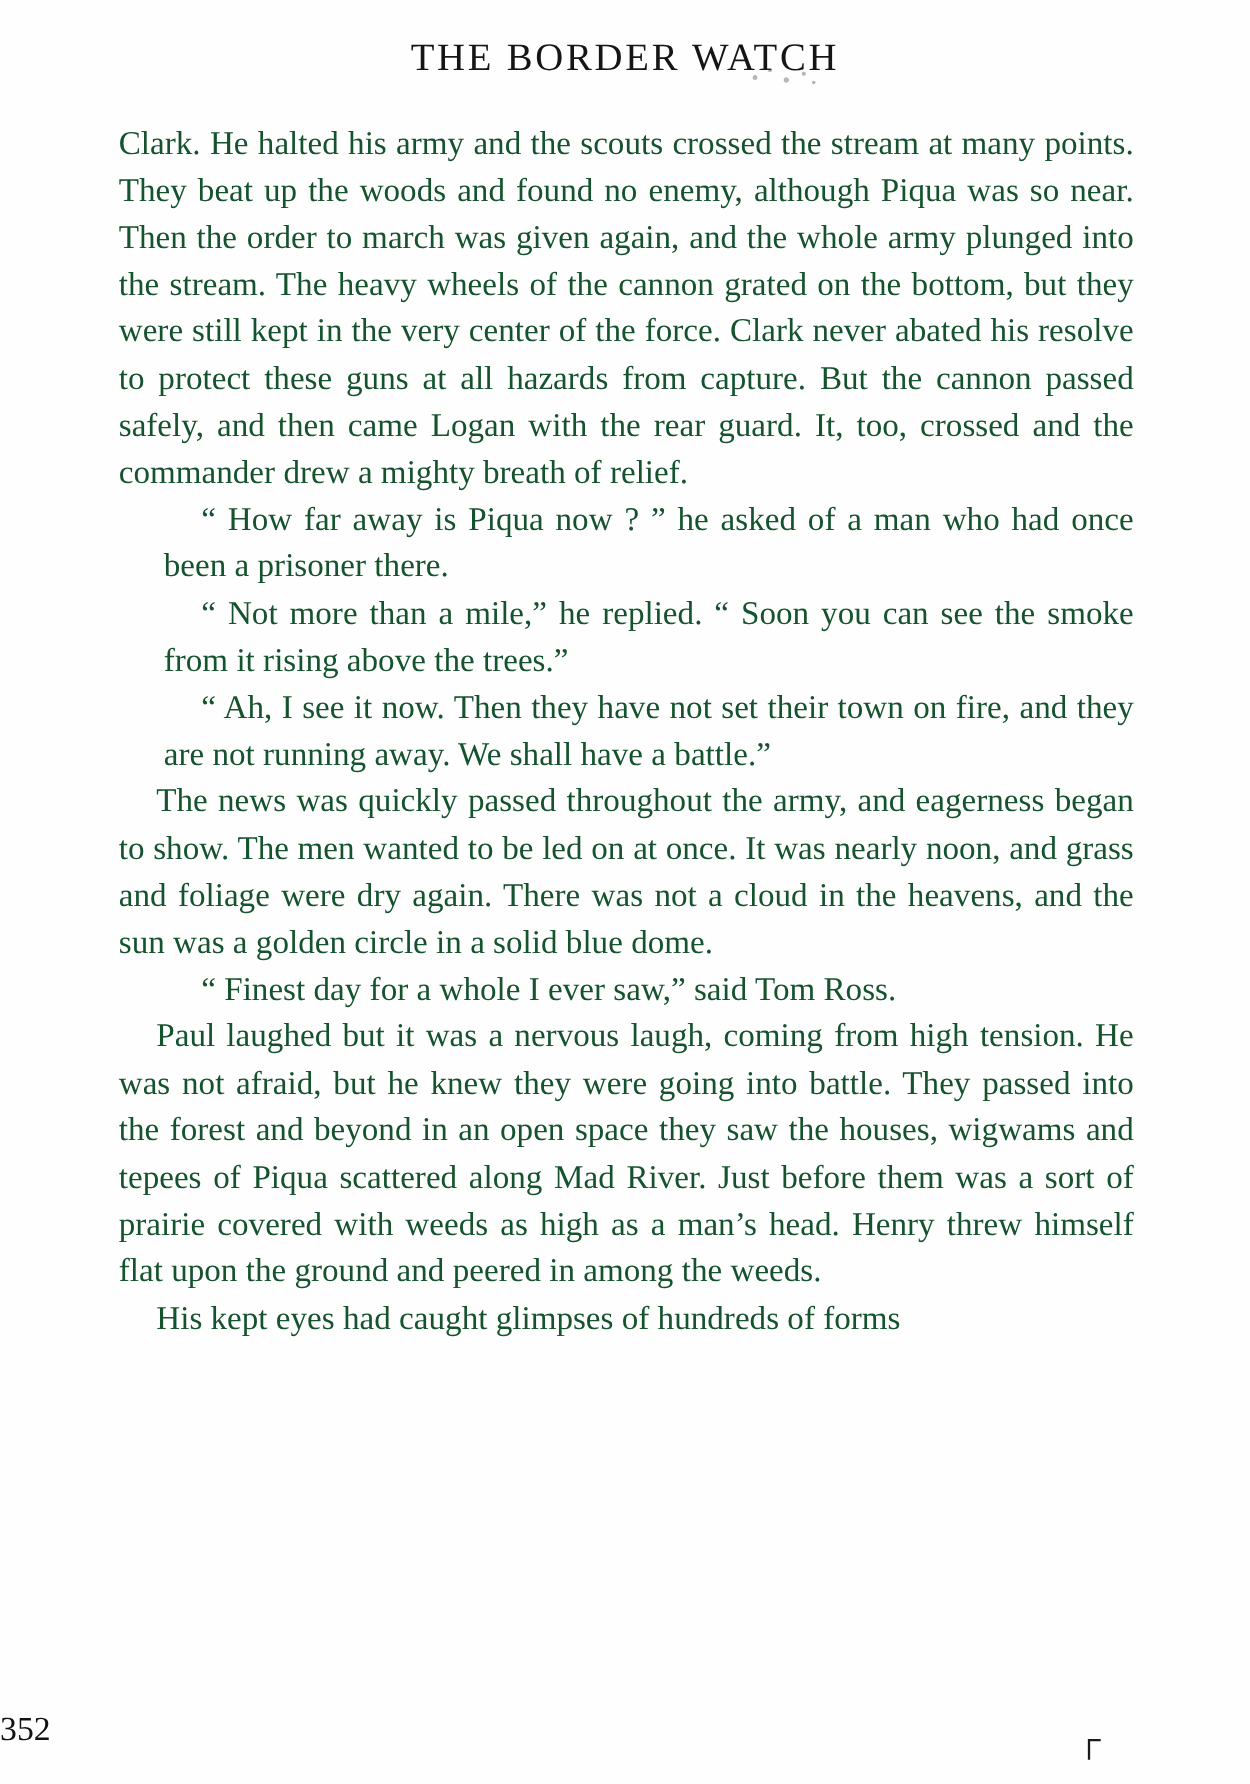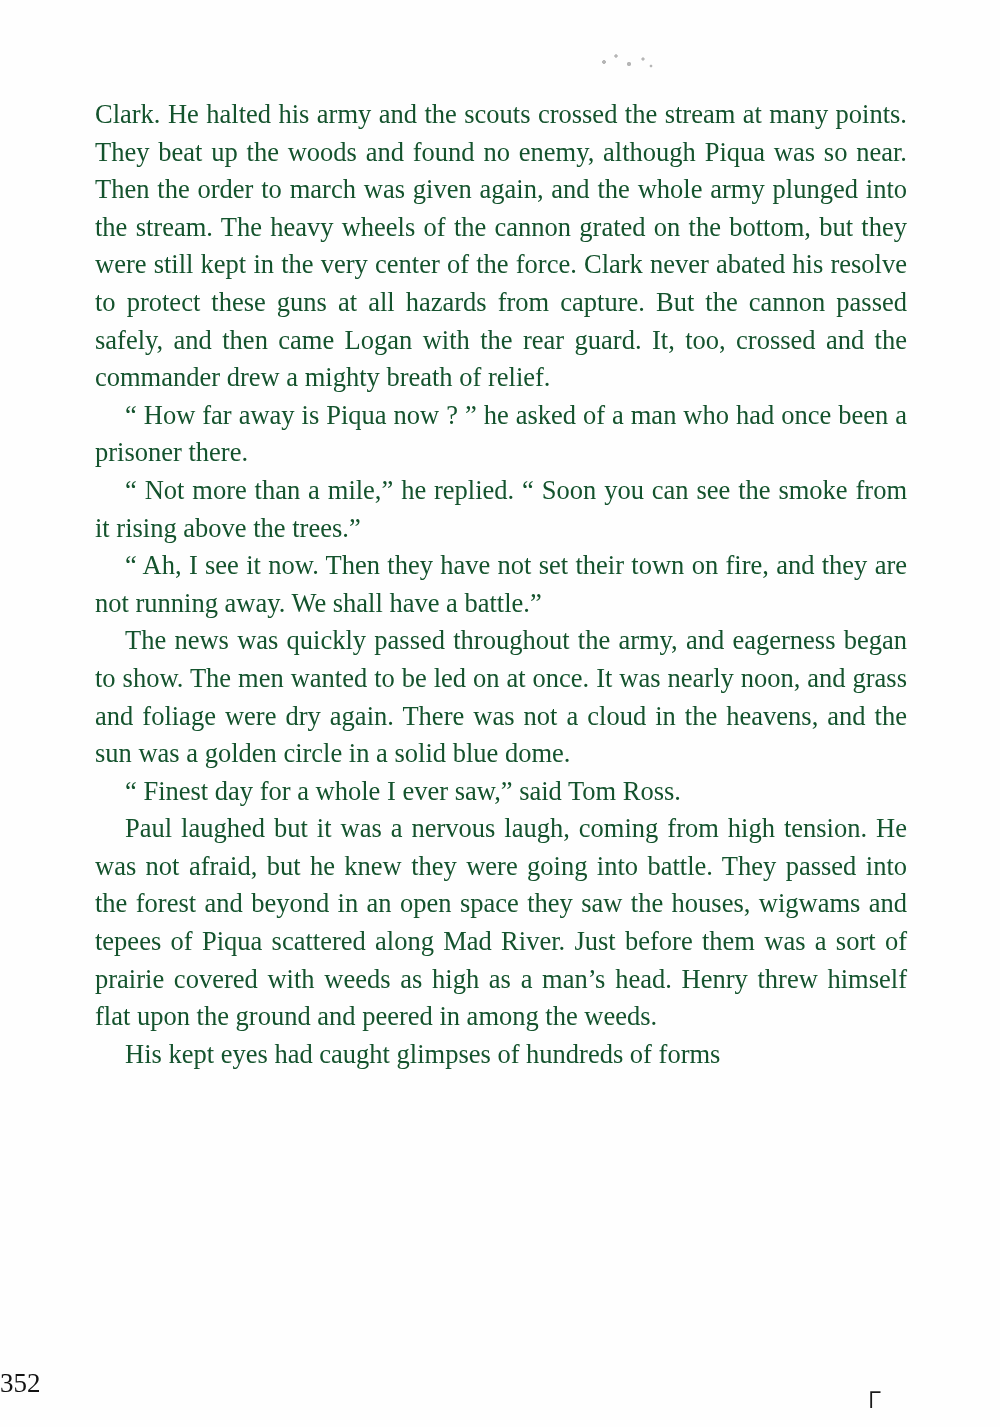--- a/index.html
+++ b/index.html
@@ -48,20 +48,21 @@
   }
   .body-text p {
     margin: 0;
     text-indent: 0;
   }
   .body-text p.indent {
     text-indent: 30px;
   }
   .body-text p.quote {
     text-indent: 30px;
+    margin-left: 36px;
   }
   .folio {
     position: absolute;
     top: 1368px;
     left: 0;
     width: 1000px;
     font-size: 27px;
     color: #121212;
     font-family: "Liberation Serif", serif;
   }
@@ -89,20 +90,21 @@
       radial-gradient(circle at 33px 14px, #333 1.8px, transparent 2.4px),
       radial-gradient(circle at 47px 9px, #333 1.3px, transparent 1.9px),
       radial-gradient(circle at 55px 16px, #333 1.1px, transparent 1.7px);
   }
 </style>
 </head>
 <body>
 
 <div class="page">
 
+  <div class="running-head">THE BORDER WATCH</div>
 
   <div class="smudge"></div>
 
   <div class="body-text">
     <p class="">Clark.  He halted his army and the scouts crossed the stream at many points.   They beat up the woods and found no enemy, although Piqua was so near.   Then the order to march was given again, and the whole army plunged into the stream.   The heavy wheels of the cannon grated on the bottom, but they were still kept in the very center of the force.   Clark never abated his resolve to protect these guns at all hazards from capture.  But the cannon passed safely, and then came Logan with the rear guard. It, too, crossed and the commander drew a mighty breath of relief.</p>
     <p class="quote">“ How far away is Piqua now ? ” he asked of a man who had once been a prisoner there.</p>
     <p class="quote">“ Not more than a mile,” he replied.   “ Soon you can see the smoke from it rising above the trees.”</p>
     <p class="quote">“ Ah, I see it now.   Then they have not set their town on fire, and they are not running away.   We shall have a battle.”</p>
     <p class="indent">The news was quickly passed throughout the army, and eagerness began to show.   The men wanted to be led on at once.   It was nearly noon, and grass and foliage were dry again.   There was not a cloud in the heavens, and the sun was a golden circle in a solid blue dome.</p>
     <p class="quote">“ Finest day for a whole I ever saw,” said Tom Ross.</p>

